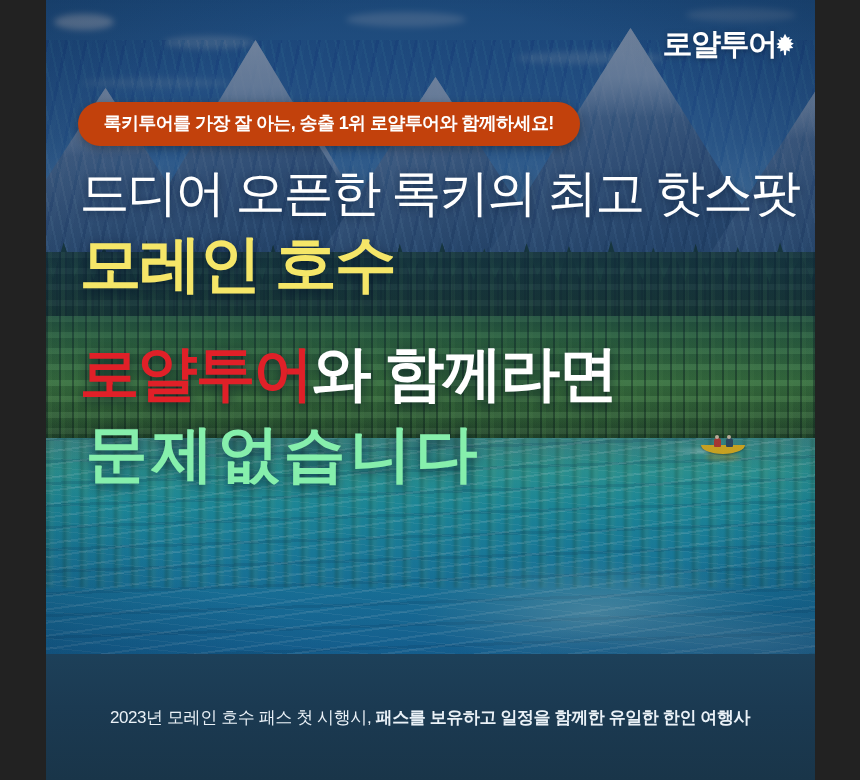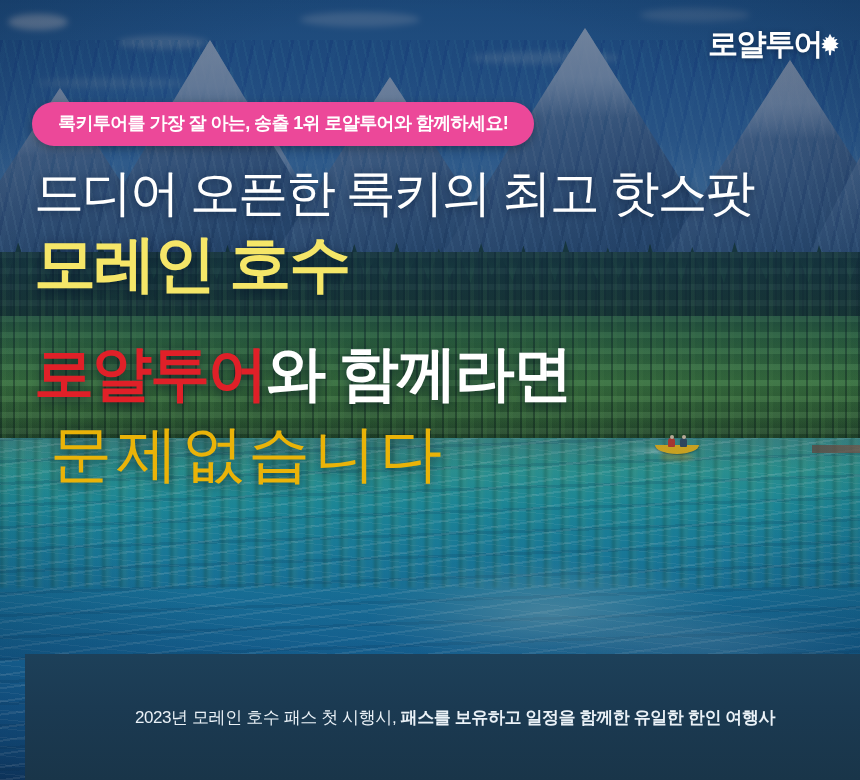--- a/index.html
+++ b/index.html
@@ -5,21 +5,21 @@
 <style>
   * { margin:0; padding:0; box-sizing:border-box; }
   html,body { background:#222; }
   body {
     font-family:"Liberation Sans","DejaVu Sans",sans-serif;
     display:flex; justify-content:center; align-items:flex-start;
   }
 
   .banner {
     position:relative;
-    width:860px; height:780px;
+    width:769px; height:780px;
     overflow:hidden;
     background:#0d2b45;
   }
 
   
   .scene { position:absolute; inset:0; overflow:hidden; }
 
   
   .sky {
     position:absolute; left:0; top:0; width:100%; height:300px;
@@ -196,21 +196,20 @@
     background:radial-gradient(ellipse 92% 78% at 50% 42%, rgba(0,0,0,0) 52%, rgba(4,18,38,.34) 100%);
   }
 
   
   .footer {
     position:absolute; left:0; bottom:0; width:100%; height:126px;
     background:linear-gradient(180deg,#1d4059 0%,#1b3a52 42%,#193549 100%);
     display:flex; flex-direction:column;
     align-items:center; justify-content:center;
     gap:7px;
-    margin-left:25px;
   }
   .footer-line { color:#eaf1f7; font-size:17px; letter-spacing:-.4px; white-space:nowrap; }
   .f-reg { font-weight:400; }
   .f-bold { font-weight:700; }
 
   
   .content { position:absolute; inset:0; }
 
   .logo {
     position:absolute; right:24px; top:24px;
@@ -221,21 +220,21 @@
   }
   .logo .leaf {
     position:relative; display:inline-block;
     width:26px; height:26px; margin:0 -7px 0 -5px;
     color:#ffffff;
   }
   .logo .leaf svg { width:100%; height:100%; display:block; }
 
   .badge {
     position:absolute; left:32px; top:102px;
-    background:#ec4899;
+    background:#c2410c;
     border-radius:999px;
     padding:9px 26px 11px;
     color:#ffffff; font-size:18px; font-weight:700;
     letter-spacing:-.6px; white-space:nowrap;
     box-shadow:0 3px 10px rgba(0,0,0,.30);
   }
 
   .line { position:absolute; white-space:nowrap; letter-spacing:-2px; }
 
   .h-sub {
@@ -249,22 +248,22 @@
     text-shadow:0 3px 11px rgba(0,16,38,.62);
   }
   .h-with {
     left:34px; top:334px;
     font-size:60px; font-weight:700;
     text-shadow:0 3px 12px rgba(0,14,32,.66);
   }
   .h-with .brand { color:#e02028; }
   .h-with .rest  { color:#ffffff; }
   .h-noprob {
-    left:50px; top:412px;
-    font-size:62px; font-weight:400; color:#eab308;
+    left:40px; top:412px;
+    font-size:62px; font-weight:700; color:#86efac;
     letter-spacing:4px;
     text-shadow:0 3px 12px rgba(0,14,32,.62);
   }
   .h-enjoy {
     left:34px; top:534px;
     font-size:56px; font-weight:700; color:#2fd9a0;
     letter-spacing:-1px;
     text-shadow:0 3px 12px rgba(0,22,42,.62);
   }
 </style>

